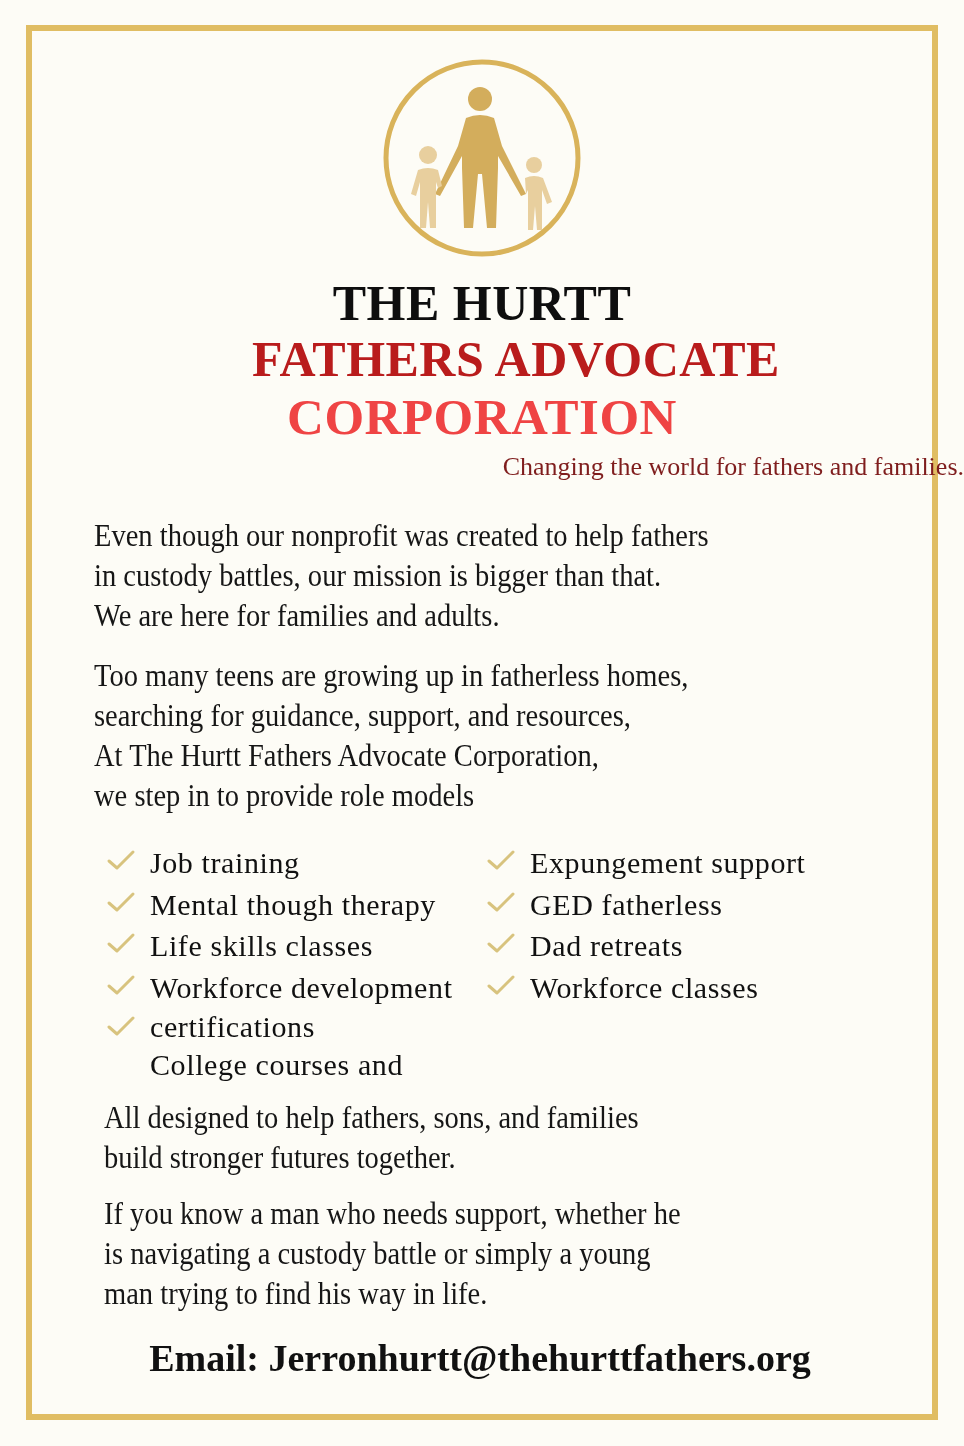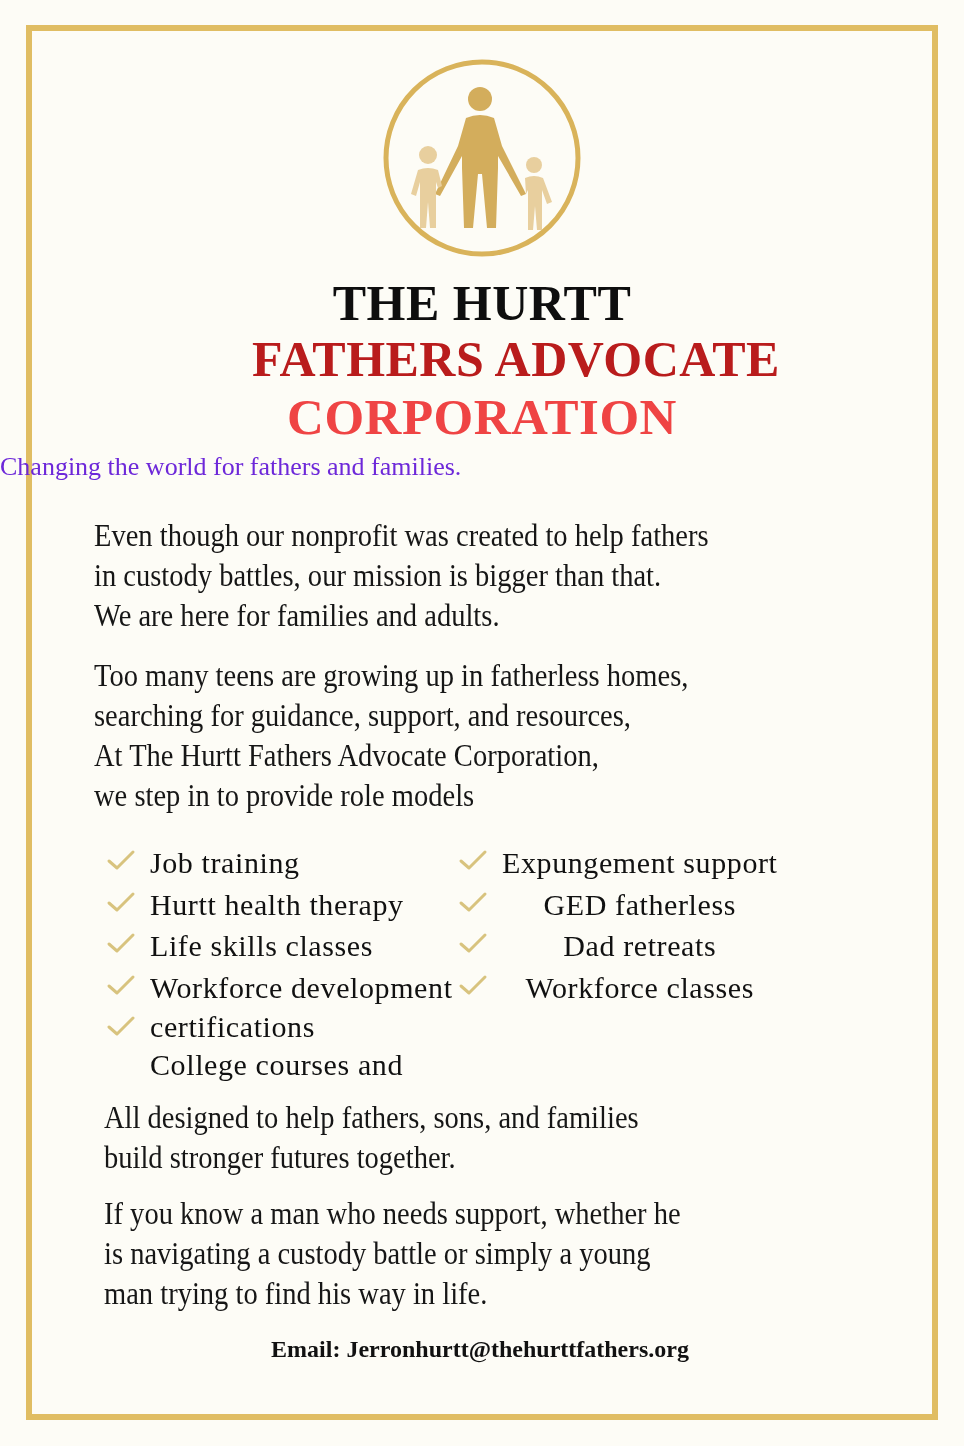--- a/index.html
+++ b/index.html
@@ -40,23 +40,23 @@
       line-height: 1;
     }
     .t1 { top: 278px; font-size: 50px; color: #0e0e0e; }
     .t2 { top: 334px; font-size: 50px; color: #b91c1c; padding-left: 34px; }
     .t3 { top: 392px; font-size: 51px; color: #ef4444; }
     .tagline {
       position: absolute;
       left: 0;
       width: 964px;
       top: 452px;
-      text-align: left;
+      text-align: right;
       font-size: 26px;
-      color: #6d28d9;
+      color: #7f1d1d;
     }
     .para {
       position: absolute;
       font-size: 31px;
       line-height: 40px;
       color: #161616;
       white-space: pre-line;
       transform-origin: left top;
     }
     .p1 { left: 94px; top: 516px; transform: scaleX(0.92); width: 900px; }
@@ -65,21 +65,21 @@
     .p4 { left: 104px; top: 1194px; transform: scaleX(0.92); width: 900px; }
 
     .list {
       position: absolute;
       top: 842px;
       margin: 0;
       padding: 0;
       list-style: none;
     }
     .list-left { left: 106px; }
-    .list-right { left: 458px; text-align: center; }
+    .list-right { left: 486px; }
     .list li {
       position: relative;
       padding-left: 44px;
       font-size: 30px;
       line-height: 41.5px;
       letter-spacing: 0.6px;
       color: #111;
     }
     .check {
       position: absolute;
@@ -91,21 +91,21 @@
     .wrap-line {
       display: block;
       line-height: 38px;
     }
     .email {
       position: absolute;
       left: 0;
       width: 960px;
       top: 1336px;
       text-align: center;
-      font-size: 24px;
+      font-size: 38px;
       font-weight: bold;
       color: #111;
     }
   </style>
 </head>
 <body>
 
 <div class="frame"></div>
 
 <svg class="logo" viewBox="0 0 204 204">
@@ -138,21 +138,21 @@
   <li>
     <svg class="check" viewBox="0 0 30 24">
         <path d="M3 13 L11 20 L27 4" fill="none" stroke="#d8c37e" stroke-width="3" stroke-linecap="round" stroke-linejoin="round"></path>
       </svg>
     <span>Job training</span>
   </li>
   <li>
     <svg class="check" viewBox="0 0 30 24">
         <path d="M3 13 L11 20 L27 4" fill="none" stroke="#d8c37e" stroke-width="3" stroke-linecap="round" stroke-linejoin="round"></path>
       </svg>
-    <span>Hurtt health therapy</span>
+    <span>Mental though therapy</span>
   </li>
   <li>
     <svg class="check" viewBox="0 0 30 24">
         <path d="M3 13 L11 20 L27 4" fill="none" stroke="#d8c37e" stroke-width="3" stroke-linecap="round" stroke-linejoin="round"></path>
       </svg>
     <span>Life skills classes</span>
   </li>
   <li>
     <svg class="check" viewBox="0 0 30 24">
         <path d="M3 13 L11 20 L27 4" fill="none" stroke="#d8c37e" stroke-width="3" stroke-linecap="round" stroke-linejoin="round"></path>

